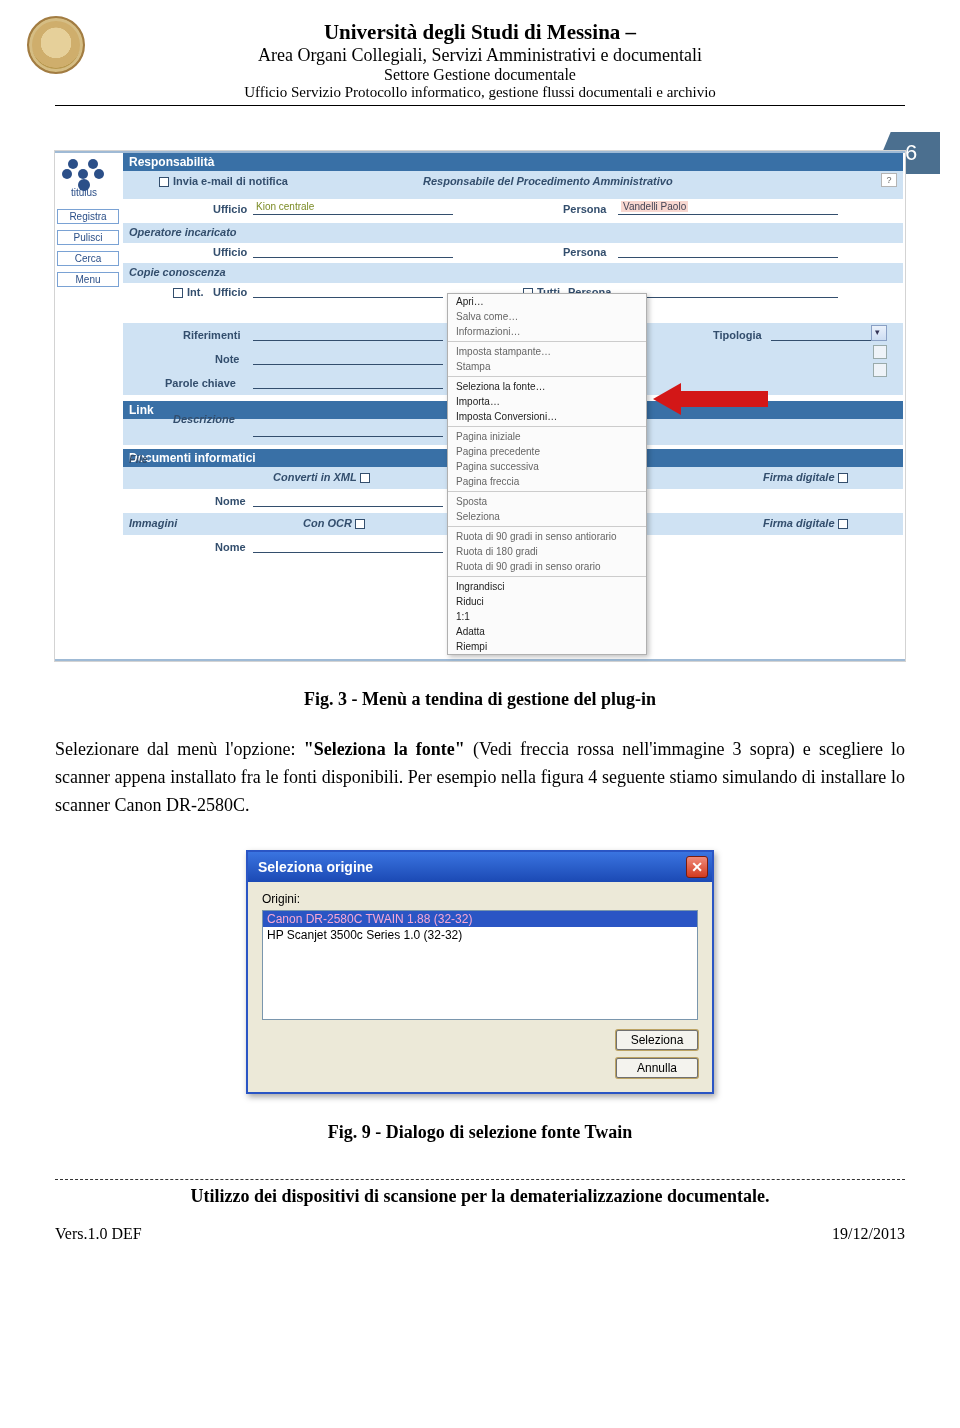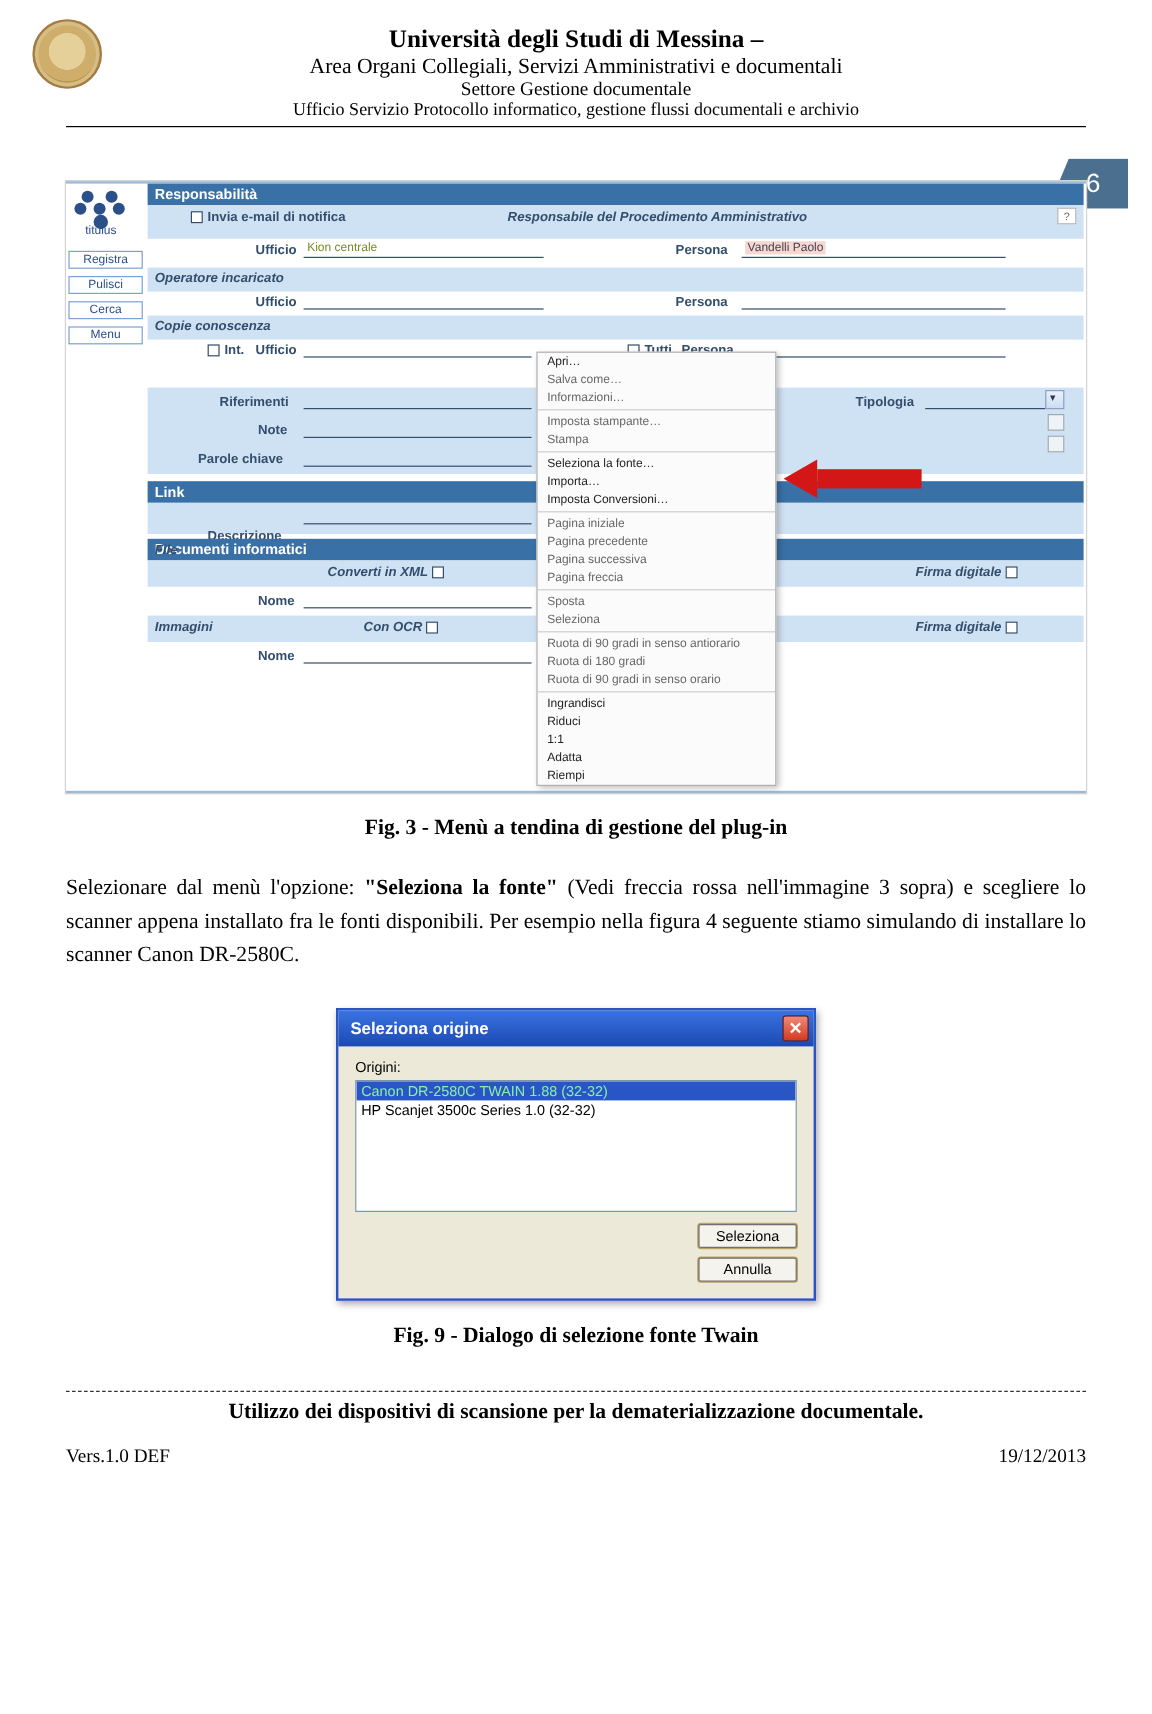--- a/index.html
+++ b/index.html
@@ -80,47 +80,47 @@
   }
   .arrow .shaft { position:absolute; left:28px; top:8px; width:87px; height:16px; background:#d31717;}
   .arrow .head { position:absolute; left:0; top:0; width:0; height:0; border-top:16px solid transparent; border-bottom:16px solid transparent; border-right:28px solid #d31717;}
 
   .sel-dd { position:absolute; right: 4px; width:16px; height:16px; border:1px solid #8aa0c4; background:linear-gradient(#eaf1fb,#cdddf2);}
   .sel-dd::after{content:"▾"; font-size:9px; color:#335; position:relative; left:3px; top:-1px;}
 
   .help-ic { position:absolute; width:16px; height:14px; border:1px solid #b4b4b4; background:#fff; font-size:9px; text-align:center; line-height:12px; color:#666;}
 
   
-  .cap { text-align: center; font-weight: bold; font-size: 18px; margin-top: 18px; }
+  .cap { text-align: center; font-weight: bold; font-size: 18px; margin-top: 28px; }
   .body-p { font-size: 18px; text-align: justify; line-height: 1.55; margin-top: 26px; }
 
   
   .shot2 {
-    margin: 30px auto 0; width: 400px; border: 2px solid #2a55c4; background:#ece9d8;
+    margin: 30px auto 0; width: 468px; border: 2px solid #2a55c4; background:#ece9d8;
     font-family: Tahoma, Arial, sans-serif; font-size: 12px;
     box-shadow: 2px 3px 6px rgba(0,0,0,0.35);
   }
   .dlg-titlebar {
     height: 30px; background: linear-gradient(#3a74e0,#1b49b4);
     display:flex; align-items:center; justify-content:space-between;
     padding: 0 4px 0 10px; color:#fff; font-weight:bold; font-size:14px;
   }
   .dlg-close {
     width:22px; height:22px; background:linear-gradient(#f08b7a,#d23a1f);
     border:1px solid #7b1c0c; border-radius:3px;
     display:flex; align-items:center; justify-content:center; color:#fff; font-weight:bold;
     cursor:pointer;
   }
   .dlg-body { padding: 10px 14px 14px 14px; }
   .dlg-lbl { font-size: 12px; margin-bottom: 4px; }
   .dlg-list {
     width: 100%; height: 110px; background:#fff; border:1px solid #7a96ad; overflow:hidden;
   }
   .dlg-opt { padding: 1px 4px; font-size: 12px; }
-  .dlg-opt.sel { background:#2a55c4; color:#86efac; }
+  .dlg-opt.sel { background:#2a55c4; color:#f9a8d4; }
   .dlg-btns { display:flex; flex-direction:column; align-items:flex-end; gap:8px; margin-top:10px;}
   .dlg-btn {
     min-width:82px; padding:2px 10px; background:#f4f3ee; border:1px solid #707070;
     border-radius:2px; font-size:12px; text-align:center; cursor:pointer;
     box-shadow: 0 0 0 1px #bca363;
   }
 
   .foot-sep { border:none; border-top:1px dashed #333; margin:36px 0 8px 0;}
   .foot-line { font-weight:bold; font-size:18px; text-align:center; margin-top:-2px;}
   .footer { display:flex; justify-content:space-between; font-size:16px; margin-top:18px;}
@@ -201,21 +201,21 @@
       <span class="sel-dd" style="top:172px; left:748px;"></span>
       <span class="fld-label" style="top:200px; left:92px;">Note</span>
       <span class="fld-line" style="top:198px; left:130px; width:190px;"></span>
       <span class="tiny-box" style="top:192px; left:750px;"></span>
       <span class="tiny-box" style="top:210px; left:750px;"></span>
       <span class="fld-label" style="top:224px; left:42px;">Parole chiave</span>
       <span class="fld-line" style="top:222px; left:130px; width:190px;"></span>
 
       <div class="band-title" style="top:248px;">Link</div>
       <div class="band" style="top:266px; height:26px;"></div>
-      <span class="fld-label" style="top:288px; left:50px;">Descrizione</span>
+      <span class="fld-label" style="top:260px; left:50px;font-style:italic;">Descrizione</span>
       <span class="fld-line" style="top:270px; left:130px; width:190px;"></span>
 
       <div class="band-title" style="top:296px;">Documenti informatici</div>
       <div class="band" style="top:314px; height:22px;"></div>
       <span class="fld-label" style="top:300px; left:6px; font-style:italic;">File</span>
       <span class="fld-label" style="top:318px; left:150px; font-style:italic;"><span>Converti in XML</span> <span class="chk"></span></span>
       <span class="fld-label" style="top:318px; left:470px; font-style:italic;"><span>DF</span> <span class="chk"></span></span>
       <span class="fld-label" style="top:318px; left:640px; font-style:italic;"><span>Firma digitale</span> <span class="chk"></span></span>
       <span class="fld-label" style="top:342px; left:92px;">Nome</span>
       <span class="fld-line" style="top:340px; left:130px; width:190px;"></span>

